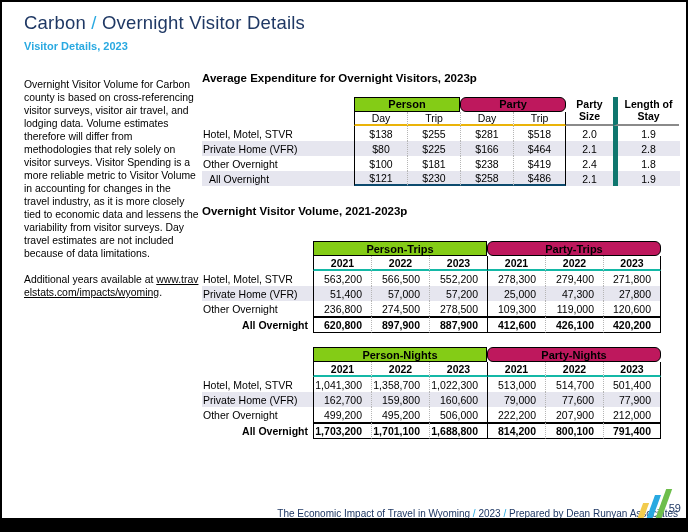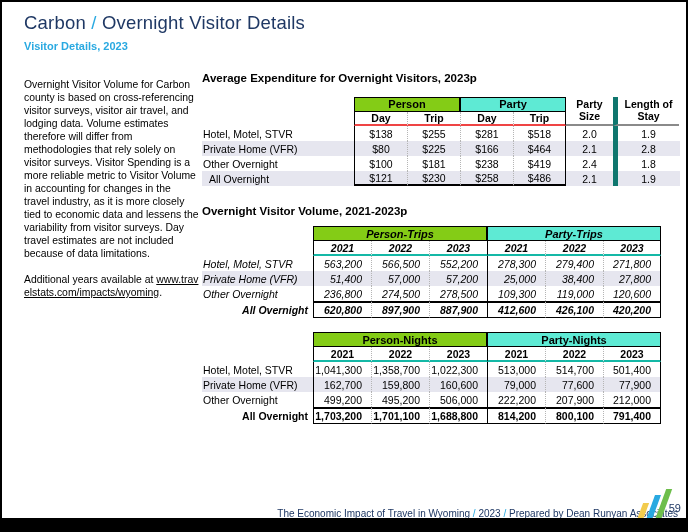--- a/index.html
+++ b/index.html
@@ -41,33 +41,33 @@
   .lab1.ind { padding-left: 7px; }
   .v1 { width: 53px; }
   .ps { width: 47px; }
   .los { width: 66px; }
   .t1-header { display: flex; height: 29px; }
   .hdr-stack { display: flex; flex-direction: column; width: 212px; }
   .row-g { display: flex; height: 15px; }
   .gbox { font-weight: bold; font-size: 11px; border: 1px solid #000; }
   .gbox.g2 { width: 106px; }
   .yellow { background: #84cc16; }
-  .blue { background: #5eead4; }
-  .subhead { font-weight: bold; border-bottom: 2px solid #ef4444; height: 14px; }
+  .blue { background: #be185d; border-radius: 6px; }
+  .subhead { font-weight: normal; border-bottom: 2px solid #eab308; height: 14px; }
   .two { font-weight: bold; font-size: 10.5px; text-align: center; line-height: 11.5px;
          border-bottom: 2px solid #8a8a8a; align-items: center; padding: 0 2px; }
   .blk-l { border-left: 1px solid #000; }
   .blk-r { border-right: 1px solid #000; }
   .gray-l { border-left: 5px solid #0f766e; }
   .dot { border-left: 1px dotted #b5b5b5; }
-  .bb2 { border-bottom: 2px solid #000000; }
+  .bb2 { border-bottom: 2px solid #0c4a6e; }
 
   
   .vt { width: 459px; }
-  .vt1 { margin-top: 9px; font-style: italic; }
+  .vt1 { margin-top: 24px; }
   .vt2 { margin-top: 14px; }
   .heading2 { margin-top: 19px; }
   .spacer2 { width: 111px; }
   .lab2 { width: 111px; justify-content: flex-start; padding-left: 1px; }
   .gbox.g3 { width: 174px; }
   .vv { width: 58px; justify-content: flex-end; padding-right: 9px; }
   .yv { width: 58px; font-weight: bold; border-bottom: 2px solid #14b8a6; }
   .total { height: 17px; }
   .total .lab2 { justify-content: flex-end; padding-right: 5px; font-weight: bold; }
   .total .vv { font-weight: bold; border-top: 2px solid #000; }
@@ -184,21 +184,21 @@
           <div class="c vv blk-l">278,300</div>
           <div class="c vv dot">279,400</div>
           <div class="c vv blk-r dot">271,800</div>
         </div>
         <div class="tr shaded">
           <div class="c lab2">Private Home (VFR)</div>
           <div class="c vv blk-l">51,400</div>
           <div class="c vv dot">57,000</div>
           <div class="c vv dot">57,200</div>
           <div class="c vv blk-l">25,000</div>
-          <div class="c vv dot">38,400</div>
+          <div class="c vv dot">47,300</div>
           <div class="c vv blk-r dot">27,800</div>
         </div>
         <div class="tr">
           <div class="c lab2">Other Overnight</div>
           <div class="c vv blk-l">236,800</div>
           <div class="c vv dot">274,500</div>
           <div class="c vv dot">278,500</div>
           <div class="c vv blk-l">109,300</div>
           <div class="c vv dot">119,000</div>
           <div class="c vv blk-r dot">120,600</div>

